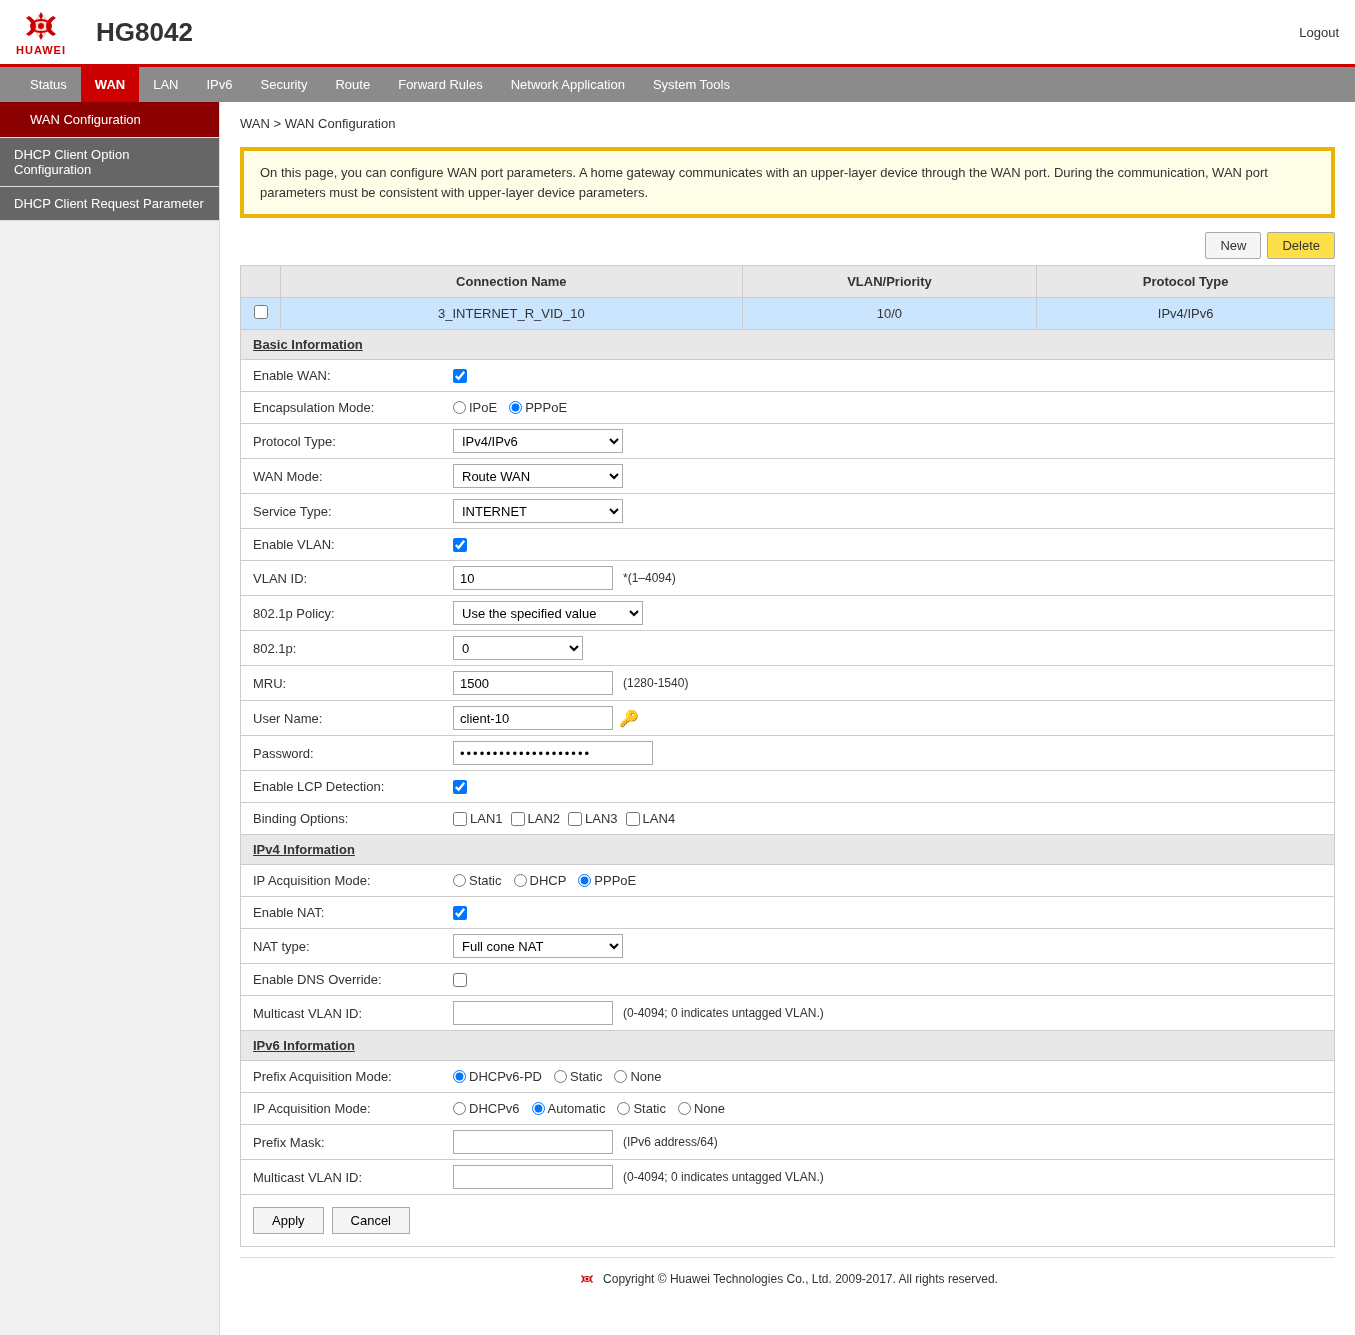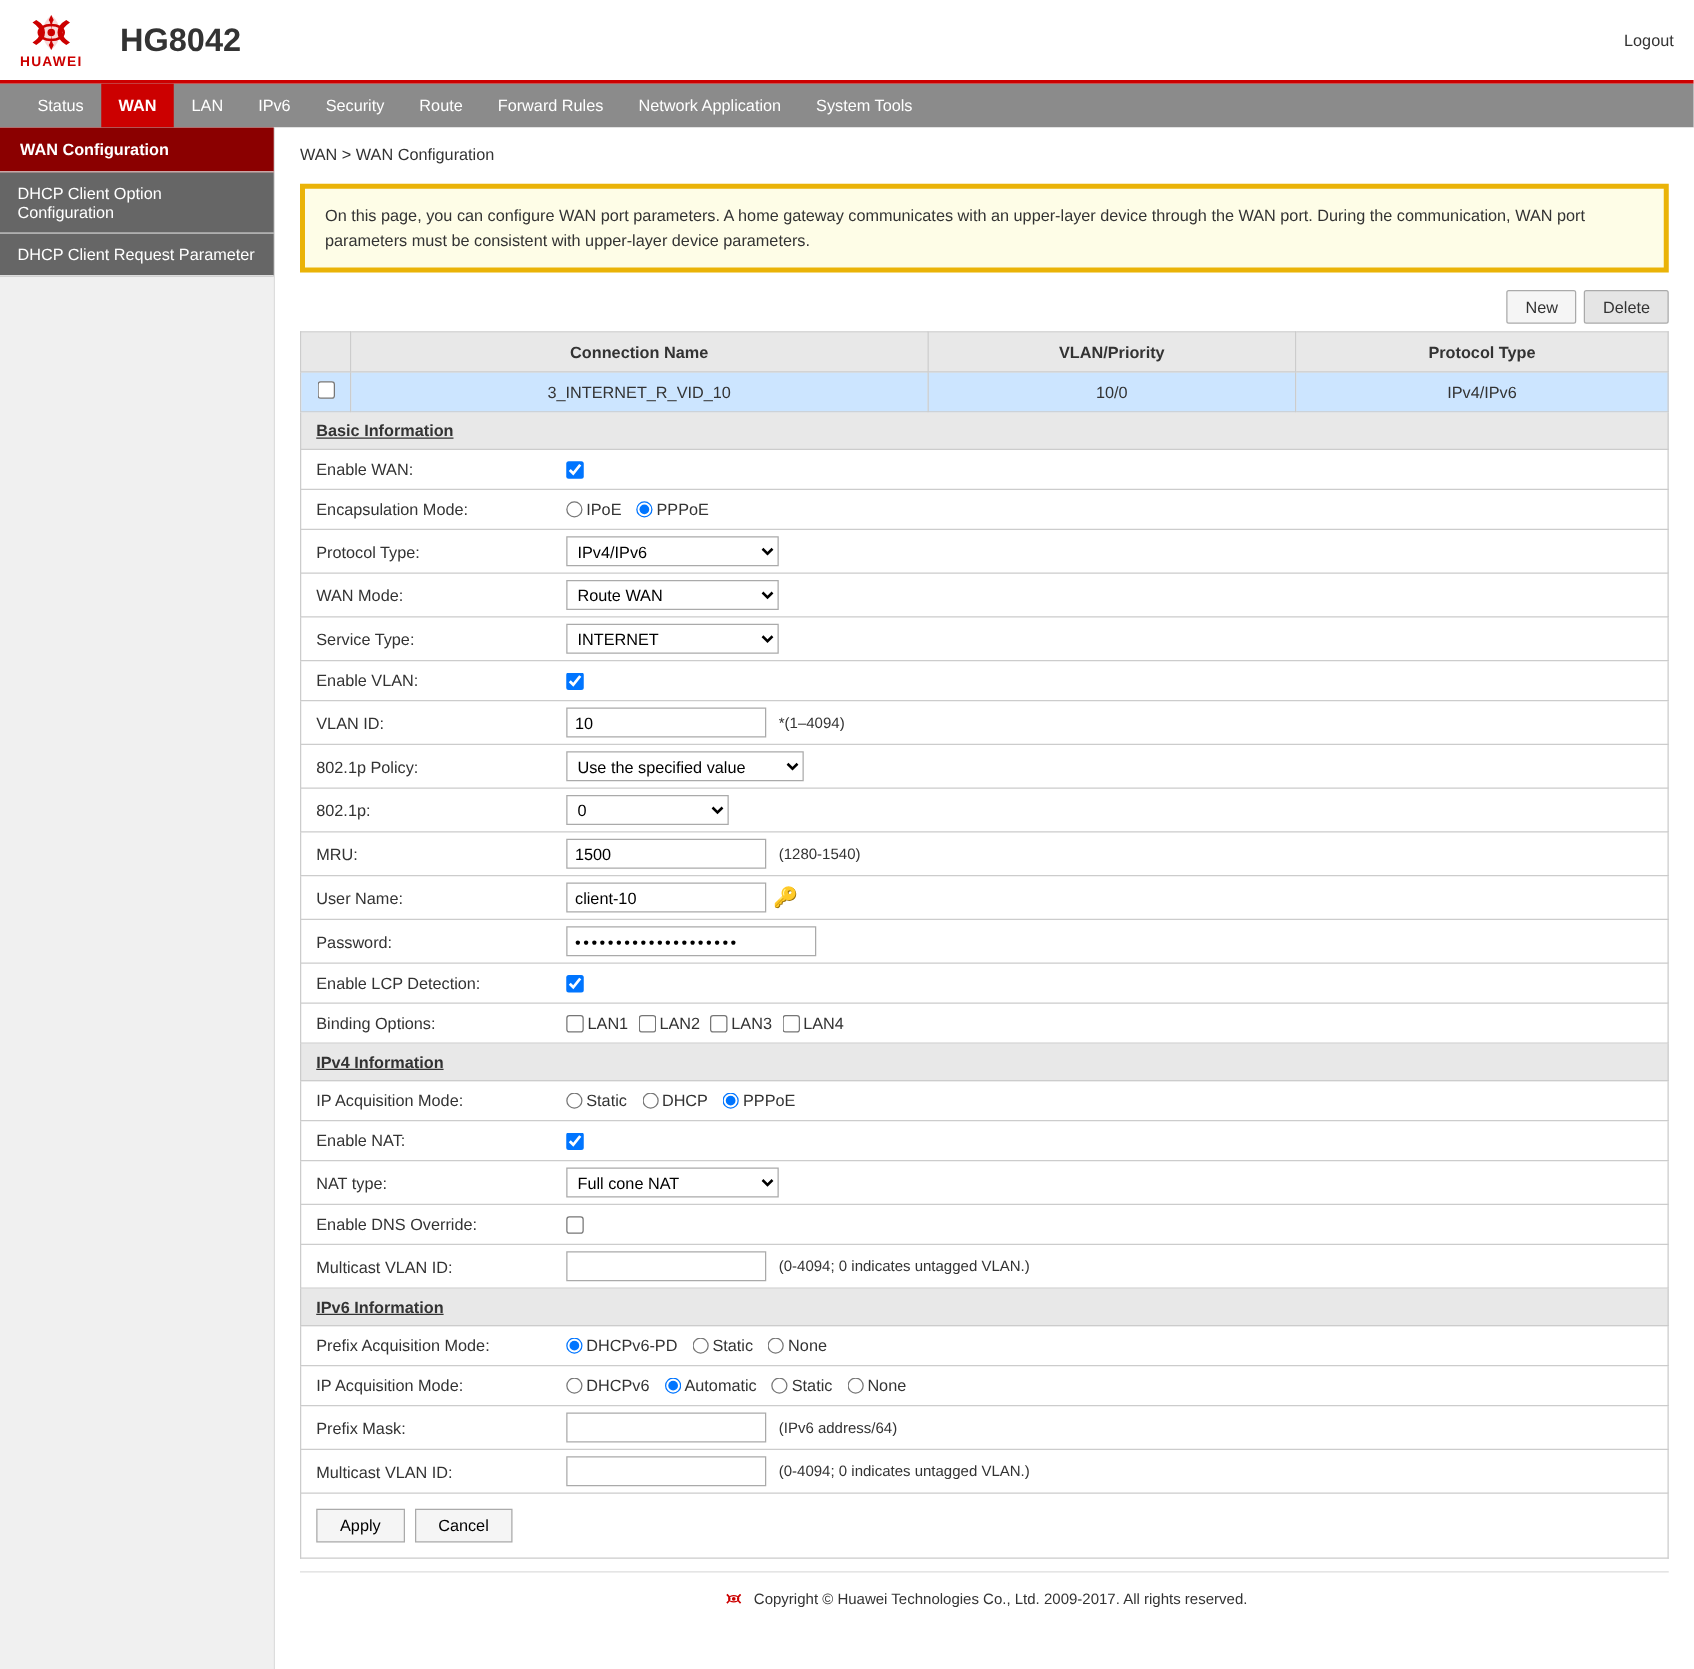--- a/index.html
+++ b/index.html
@@ -14,34 +14,34 @@
     .logout-btn { color: #333; font-size: 13px; cursor: pointer; text-decoration: none; }
 
     
     .nav { background: #8b8b8b; display: flex; align-items: center; padding: 0 16px; }
     .nav-item { padding: 10px 14px; color: #fff; cursor: pointer; font-size: 13px; font-weight: normal; }
     .nav-item.active { background: #c00; color: #fff; font-weight: bold; }
 
     
     .layout { display: flex; min-height: calc(100vh - 90px); }
     .sidebar { width: 220px; background: #f0f0f0; flex-shrink: 0; border-right: 1px solid #ddd; }
-    .sidebar-item { padding: 10px 16px; cursor: pointer; font-size: 13px; color: #333; border-bottom: 1px solid #ddd; background: #8b0000; color: #fff; font-weight: bold; }
+    .sidebar-item { padding: 10px 30px; cursor: pointer; font-size: 13px; color: #333; border-bottom: 1px solid #ddd; background: #8b0000; color: #fff; font-weight: normal; }
     .sidebar-item.active { background: #8b0000; color: #fff; }
     .sidebar-item.secondary { background: #666; color: #fff; font-weight: normal; padding: 9px 14px; }
 
     
     .main { flex: 1; padding: 10px 20px; background: #fff; }
     .breadcrumb { font-size: 13px; color: #333; margin-bottom: 12px; padding: 4px 0; }
 
     
     .info-box { background: #fefde7; border: 4px solid #eab308; padding: 12px 16px; margin-bottom: 14px; font-size: 13px; line-height: 1.5; color: #333; }
 
     
     .toolbar { display: flex; justify-content: flex-end; margin-bottom: 6px; gap: 6px; }
-    .btn { padding: 5px 14px; font-size: 13px; cursor: pointer; border: 1px solid #aaa; background: #e5e5e5; color: #333; border-radius: 2px; }
+    .btn { padding: 5px 14px; font-size: 13px; cursor: pointer; border: 1px solid #aaa; background: #fde047; color: #333; border-radius: 2px; }
     .btn-primary { background: #f5f5f5; }
 
     
     .config-table { width: 100%; border-collapse: collapse; border: 1px solid #ccc; margin-bottom: 0; }
     .config-table th { background: #e8e8e8; padding: 8px 12px; text-align: center; font-weight: bold; border: 1px solid #ccc; font-size: 13px; }
     .config-table td { padding: 7px 12px; border: 1px solid #ccc; text-align: center; font-size: 13px; }
     .config-table tr.selected td { background: #cce5ff; }
 
     
     .section-header { background: #e8e8e8; padding: 7px 12px; font-weight: bold; font-size: 13px; border: 1px solid #ccc; border-top: none; text-decoration: underline; }

